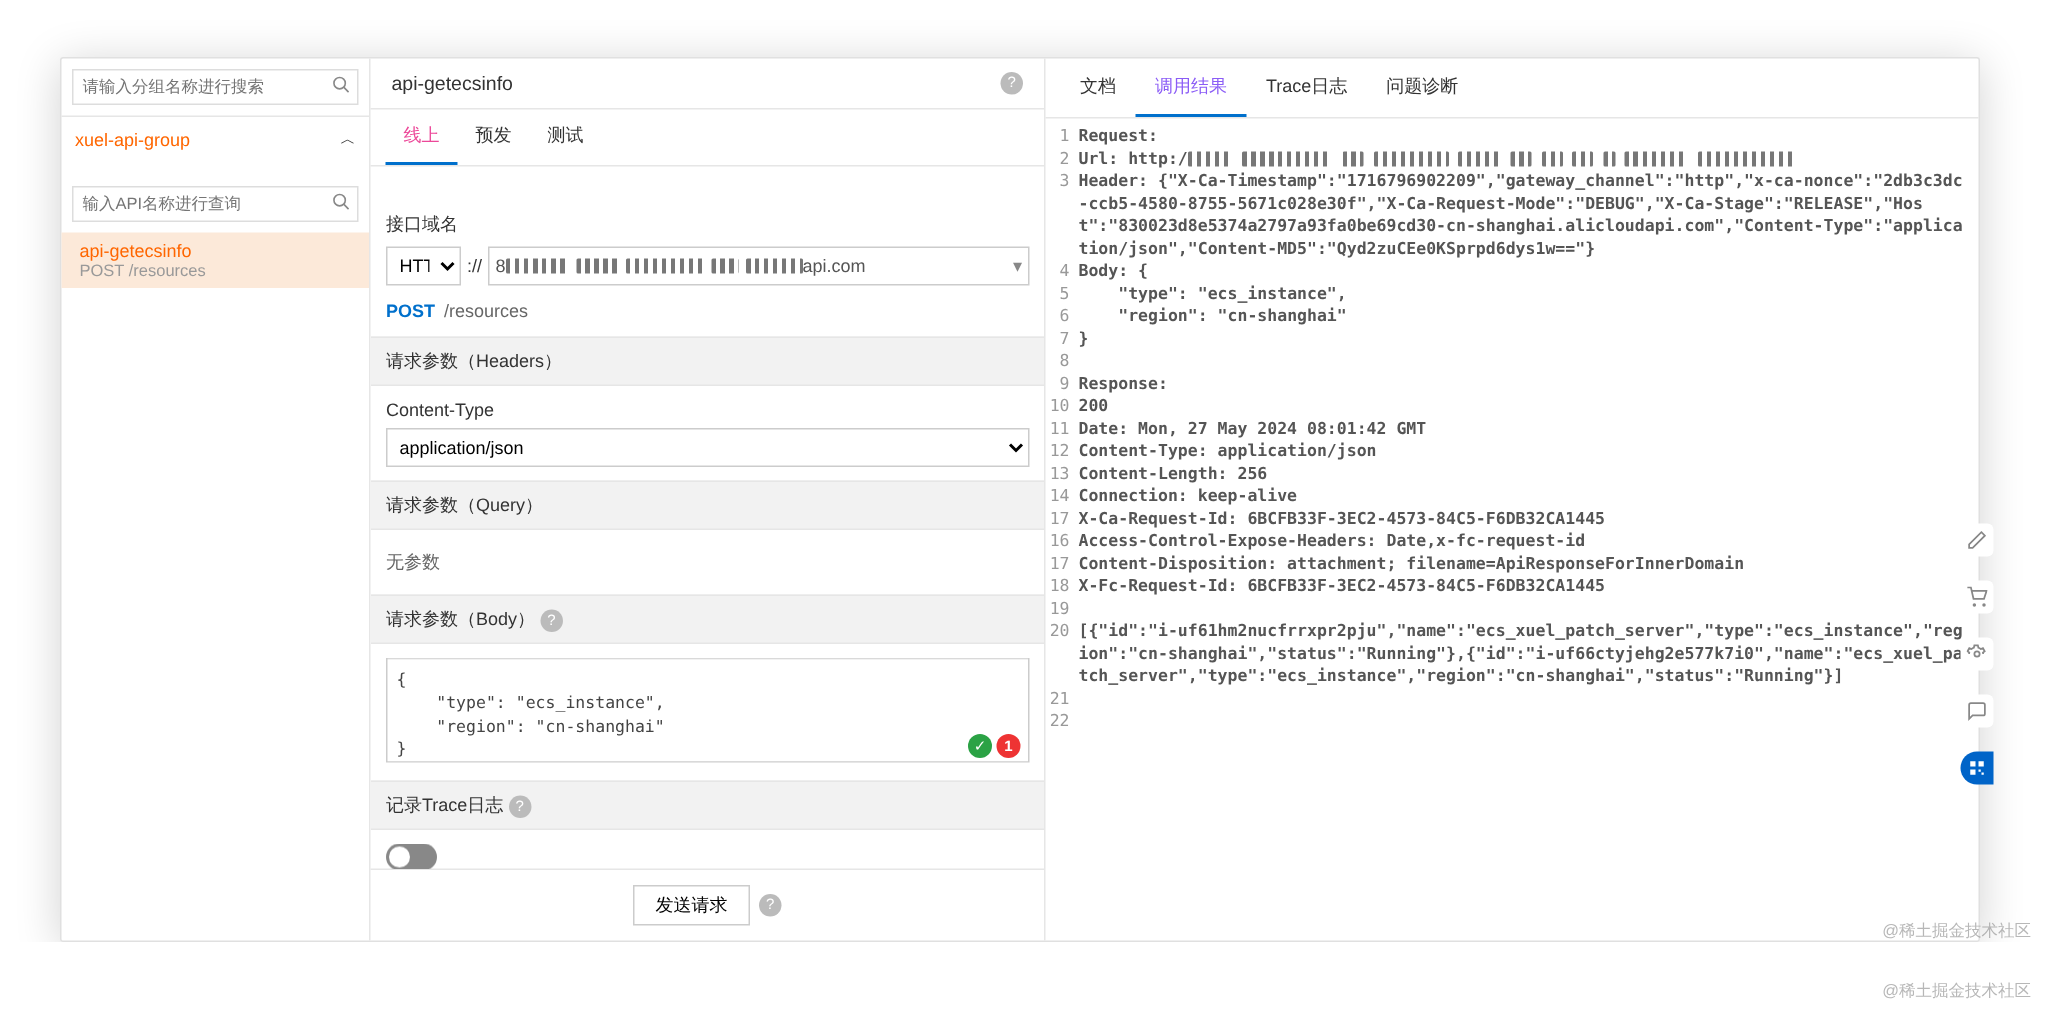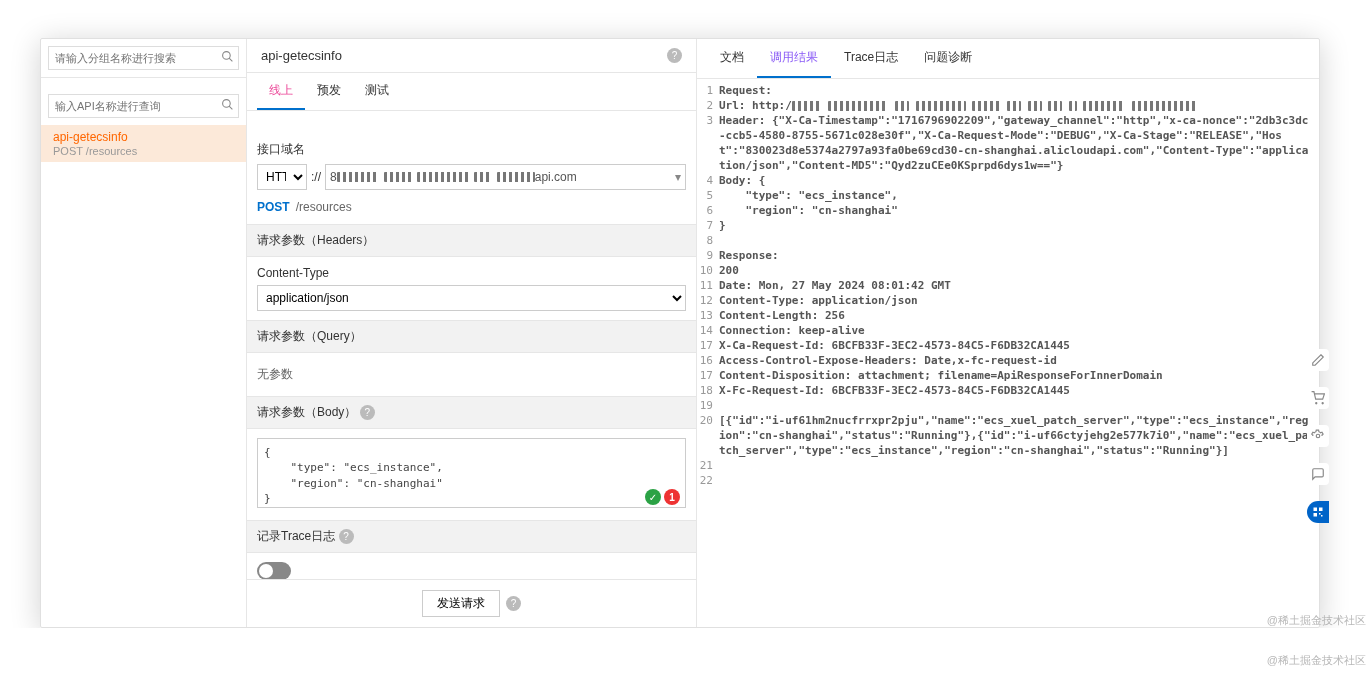--- a/index.html
+++ b/index.html
@@ -51,21 +51,21 @@
 .send-btn { border: 1px solid #ccc; background: #fff; padding: 4px 14px; font-size: 12px; cursor: pointer; }
 .right { flex: 1; display: flex; flex-direction: column; min-width: 0; }
 .right-tabs { display: flex; border-bottom: 1px solid #e6e6e6; padding: 0 10px; }
 .rtab { padding: 10px 13px; font-size: 12px; cursor: pointer; border-bottom: 2px solid transparent; }
 .rtab.active { color: #8b5cf6; border-bottom-color: #0070cc; }
 .code-area { flex: 1; overflow: auto; font-family: Menlo, Consolas, monospace; font-size: 11px; padding: 4px 0; }
 .code-line { display: flex; line-height: 15px; white-space: pre-wrap; word-break: break-all; }
 .ln { width: 22px; text-align: right; color: #999; flex-shrink: 0; padding-right: 6px; user-select: none; }
 .lc { flex: 1; color: #555; padding-right: 8px; font-weight: bold; }
 .url-obs { display: inline-flex; gap: 5px; align-items: center; vertical-align: middle; }
-.watermark { position: fixed; right: 0; color: #999; font-size: 11px; opacity: 0.7; }
+.watermark { position: fixed; right: 12px; color: #999; font-size: 11px; opacity: 0.7; }
 .watermark.w1 { bottom: 56px; }
 .watermark.w2 { bottom: 16px; }
 .float-icons { position: absolute; right: -10px; top: 310px; display: flex; flex-direction: column; gap: 16px; }
 .fi { width: 22px; height: 22px; display: flex; align-items: center; justify-content: center; color: #888; background: #fff; border-radius: 4px; }
 .fi.blue { background: #0064c8; color: #fff; border-radius: 11px 0 0 11px; }
 </style>
 </head>
 <body>
 
 <div class="wrapper">
@@ -75,20 +75,24 @@
       <div class="search-wrap">
         <div class="search-box">
           <input placeholder="请输入分组名称进行搜索" style="">
           <span class="sicon">
             <svg width="13" height="13" viewBox="0 0 24 24" fill="none" stroke="currentColor" stroke-width="2">
                 <circle cx="10" cy="10" r="7"></circle>
                 <line x1="21" y1="21" x2="15" y2="15"></line>
               </svg>
           </span>
         </div>
+      </div>
+      <div class="group-header">
+        <span>xuel-api-group</span>
+        <span class="chev">︿</span>
       </div>
       <div class="search-wrap" style="border-bottom:none;padding-top:16px">
         <div class="search-box">
           <input placeholder="输入API名称进行查询" style="">
           <span class="sicon">
             <svg width="13" height="13" viewBox="0 0 24 24" fill="none" stroke="currentColor" stroke-width="2">
                 <circle cx="10" cy="10" r="7"></circle>
                 <line x1="21" y1="21" x2="15" y2="15"></line>
               </svg>
           </span>

